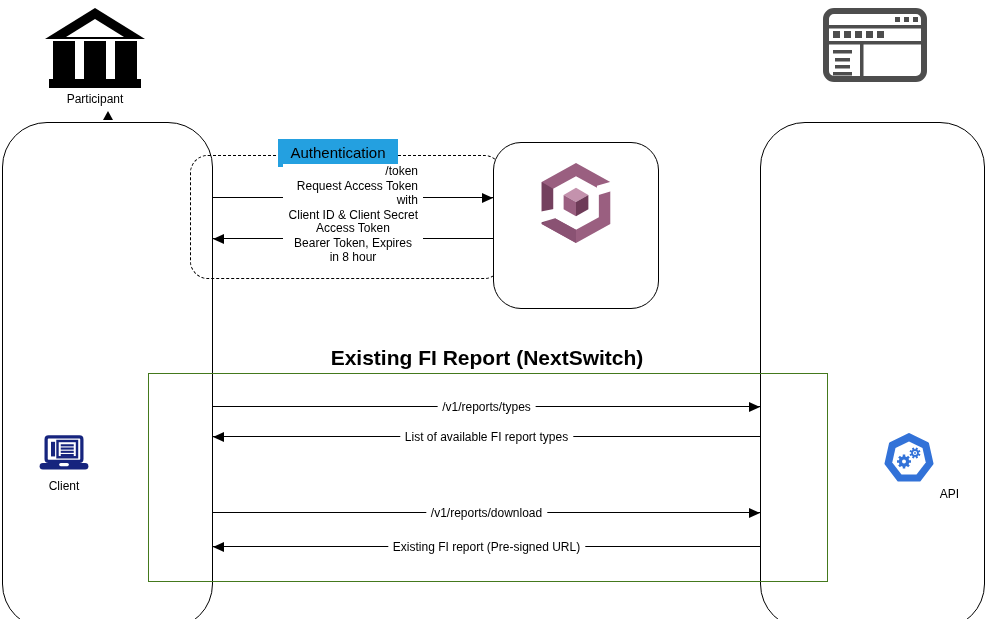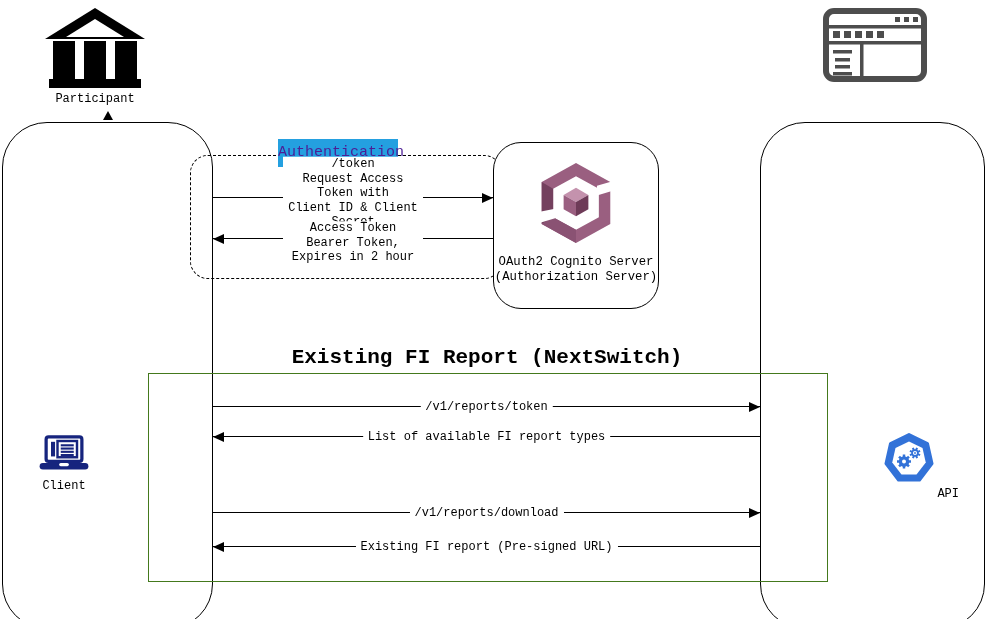--- a/index.html
+++ b/index.html
@@ -1,55 +1,55 @@
 <!DOCTYPE html>
 <html><head>
 <meta charset="utf-8">
 <style>
   html,body{margin:0;padding:0;background:#fff;}
   .stage{
     position:relative;width:991px;height:619px;background:#fff;overflow:hidden;
-    font-family:Liberation Mono, monospace;color:#000;
+    font-family:Liberation Sans, sans-serif;color:#000;
   }
   
   .lane{position:absolute;border:1.6px solid #000;border-radius:45px;background:transparent;}
   .lane.left{left:2px;top:122px;width:209px;height:505px;}
   .lane.right{left:760px;top:122px;width:223px;height:505px;}
   
   .actor-label{position:absolute;font-size:12px;text-align:center;white-space:pre-line;}
   .icon-wrap{position:absolute;}
   
   .up-arrow{position:absolute;left:103px;top:111px;width:0;height:0;
     border-left:5px solid transparent;border-right:5px solid transparent;border-bottom:9px solid #000;}
   
   .auth-group{position:absolute;left:190px;top:155px;width:310px;height:122px;
     border:1.3px dashed #000;border-radius:18px;background:transparent;}
   .auth-title{position:absolute;left:278px;top:139px;width:120px;height:28px;
-    background:#24A0E0;color:#4c1d95;font-size:15px;line-height:28px;text-align:center;}
+    background:#24A0E0;color:#000000;font-size:15px;line-height:28px;text-align:center;}
   
   .cognito-node{position:absolute;left:493px;top:142px;width:164px;height:165px;
     border:1.6px solid #000;border-radius:28px;background:#fff;}
   .cognito-label{position:absolute;left:0;right:0;top:112px;text-align:center;
     font-size:12.3px;line-height:15px;white-space:pre-line;}
   
   .report-group{position:absolute;left:148px;top:373px;width:678px;height:207px;
     border:1.6px solid #44791D;background:transparent;}
   .report-title{position:absolute;left:148px;top:346px;width:678px;text-align:center;
     font-weight:bold;font-size:21px;}
   
   .msg{position:absolute;height:0;}
   .msg .line{position:absolute;left:0;right:0;top:-0.8px;border-top:1.6px solid #000;}
   .msg .head{position:absolute;top:-5.5px;width:0;height:0;
     border-top:5px solid transparent;border-bottom:5px solid transparent;}
   .msg.right .head{right:0;border-left:11px solid #000;}
   .msg.left  .head{left:0;border-right:11px solid #000;}
   .msg .label{position:absolute;left:50%;top:0;transform:translate(-50%,-50%);
     background:#fff;padding:0 5px;text-align:center;font-size:12px;line-height:14.5px;
     white-space:pre-line;}
-  .msg .label.up5{transform:translate(-50%,calc(-50% - 5px));}
+  .msg .label.up5{transform:translate(-50%,calc(-50% - 5px));text-align:right;}
   .msg .label.dn4{transform:translate(-50%,calc(-50% + 4px));}
 </style>
 </head>
 <body>
 
 <div class="stage">
 
   <div class="icon-wrap" style="left:45px;top:8px;width:100px;height:80px;">
     <svg width="100" height="80" viewBox="0 0 100 80">
       <polygon points="50,0 100,31 0,31" fill="#000"></polygon>
@@ -146,45 +146,43 @@
         <path fill-rule="evenodd" fill="#9A5F80" d="M42,4 L78,24 L78,68 L42,88 L6,68 L6,24 Z M42,18 L18,31 L18,61 L42,74 L66,61 L66,31 Z"></path>
         <polygon points="6,24 18,31 18,61 6,68" fill="#74405E"></polygon>
         <polygon points="6,68 18,61 42,74 42,88" fill="#8A5273"></polygon>
         <polygon points="64,28 84,22 84,32 64,38" fill="#fff"></polygon>
         <polygon points="0,56 20,52 20,62 0,68" fill="#fff"></polygon>
         <polygon points="42,30 55,37.5 42,45 29,37.5" fill="#C492AD"></polygon>
         <polygon points="29,37.5 42,45 42,60 29,52.5" fill="#9A5F80"></polygon>
         <polygon points="55,37.5 42,45 42,60 55,52.5" fill="#6E3B58"></polygon>
       </svg>
     </div>
-    <div class="cognito-label">OAuth2 Cognito Server
-(Authorization Server)</div>
   </div>
 
   <div class="msg right" style="left:213px;top:198px;width:280px;">
     <div class="line"></div>
     <div class="head"></div>
     <div class="label up5">/token
 Request Access Token with
 Client ID &amp; Client Secret</div>
   </div>
   <div class="msg left" style="left:213px;top:239px;width:280px;">
     <div class="line"></div>
     <div class="head"></div>
     <div class="label dn4">Access Token
-Bearer Token, Expires in 2 hour</div>
+Bearer Token, Expires in 8 hour</div>
   </div>
 
   <div class="report-title">Existing FI Report (NextSwitch)</div>
   <div class="report-group"></div>
 
   <div class="msg right" style="left:213px;top:407px;width:547px;">
     <div class="line"></div>
     <div class="head"></div>
-    <div class="label">/v1/reports/token</div>
+    <div class="label">/v1/reports/types</div>
   </div>
   <div class="msg left" style="left:213px;top:437px;width:547px;">
     <div class="line"></div>
     <div class="head"></div>
     <div class="label">List of available FI report types</div>
   </div>
   <div class="msg right" style="left:213px;top:513px;width:547px;">
     <div class="line"></div>
     <div class="head"></div>
     <div class="label">/v1/reports/download</div>

